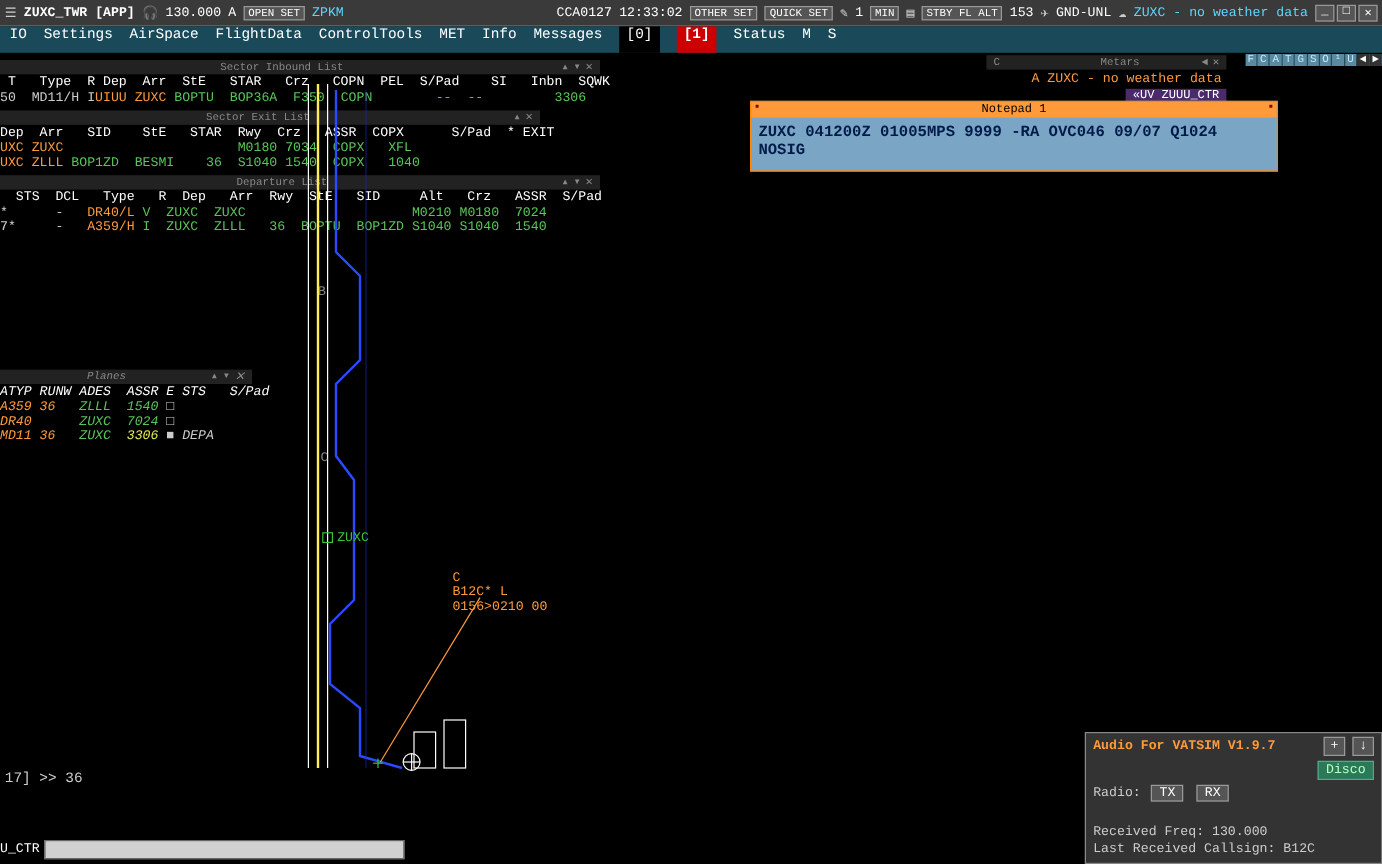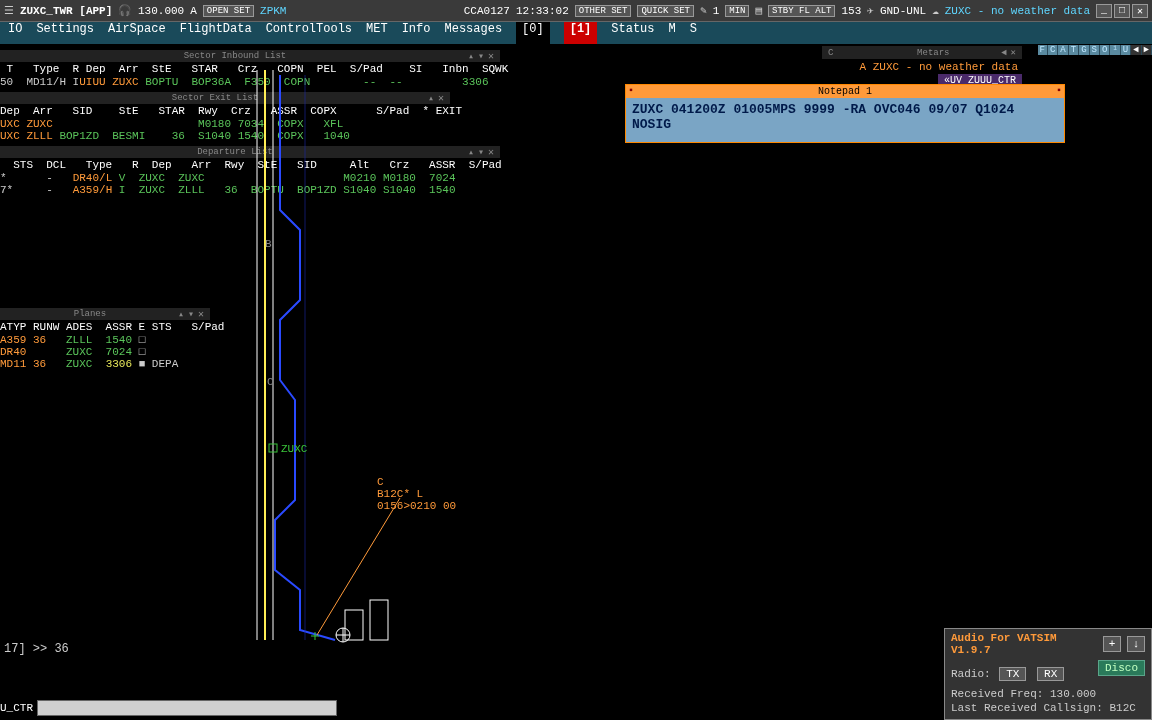--- a/index.html
+++ b/index.html
@@ -54,27 +54,27 @@
 .radar-label.green { color:#3ac43a; }
 .radar-label.or { color:#ff9a3a; }
 
 
 .cmd { position:absolute; left:0; bottom:62px; font-size:12px; color:#ccc; padding:2px 4px;text-align:right; }
 .input-row { position:absolute; left:0; bottom:4px; display:flex; align-items:center; gap:4px; }
 .input-row .lbl { color:#fff; font-size:11px; }
 .input-row input { background:#d0d0d0; border:1px solid #666; height:16px; width:300px; font-size:11px; padding:0 2px; }
 
 
-.audio { position:absolute; right:0; bottom:0; width:208px; background:#333; border:1px solid #888; font-size:11px; }
+.audio { position:absolute; right:0; bottom:0; width:248px; background:#333; border:1px solid #888; font-size:11px; }
 .audio-hdr { display:flex; align-items:center; padding:3px 6px; gap:6px; }
 .audio-hdr .ttl { color:#ff9a3a; font-weight:bold; flex:1; }
 .audio-hdr .btn { background:#555; border:1px solid #999; width:18px; height:16px; text-align:center; color:#fff; cursor:pointer; line-height:14px; }
 .audio-body { padding:2px 6px 4px; color:#ccc; }
 .audio-body .line { padding:1px 0; }
-.audio-body .txrx { display:inline-block; background:#555; border:1px solid #999; padding:0 6px; margin:5px 2px; color:#fff; cursor:pointer; }
+.audio-body .txrx { display:inline-block; background:#555; border:1px solid #999; padding:0 6px; margin:18px 2px; color:#fff; cursor:pointer; }
 .audio-body .disco { float:right; background:#2a7a5a; border:1px solid #5aa58a; padding:1px 6px; color:#c0ffc0; cursor:pointer; margin-top:-2px;font-family:Liberation Mono, monospace; }
 </style>
 </head>
 <body>
 
 <div class="topbar">
   <span>☰</span>
   <span class="title">ZUXC_TWR [APP]</span>
   <span>🎧</span>
   <span class="freq">130.000</span>
@@ -180,21 +180,21 @@
       <span class="ttl">Departure List</span>
       <span class="ctl">▴</span>
       <span class="ctl">▾</span>
       <span class="ctl">✕</span>
     </div>
   <div class="cols">  STS  DCL   Type   R  Dep   Arr  Rwy  StE   SID     Alt   Crz   ASSR  S/Pad</div>
   <div class="row"><span class="cy">*      -   </span><span class="or">DR40/L</span><span class="gr"> V  ZUXC  ZUXC                     M0210 M0180  7024</span></div>
   <div class="row"><span class="cy">7*     -   </span><span class="or">A359/H</span><span class="gr"> I  ZUXC  ZLLL   36  BOPTU  BOP1ZD S1040 S1040  1540</span></div>
 </div>
 
-<div class="listwin" style="top:308px; width:210px;">
+<div class="listwin" style="top:308px; width:210px;font-style:italic;">
   <div class="list-hdr">
       <span class="ttl">Planes</span>
       <span class="ctl">▴</span>
       <span class="ctl">▾</span>
       <span class="ctl">✕</span>
     </div>
   <div class="cols">ATYP RUNW ADES  ASSR E STS   S/Pad</div>
   <div class="row"><span class="or">A359 36   </span><span class="gr">ZLLL  1540</span><span class="cy"> □</span></div>
   <div class="row"><span class="or">DR40      </span><span class="gr">ZUXC  7024</span><span class="cy"> □</span></div>
   <div class="row"><span class="or">MD11 36   </span><span class="gr">ZUXC  </span><span class="ye">3306</span><span class="cy"> ■ DEPA</span></div>

